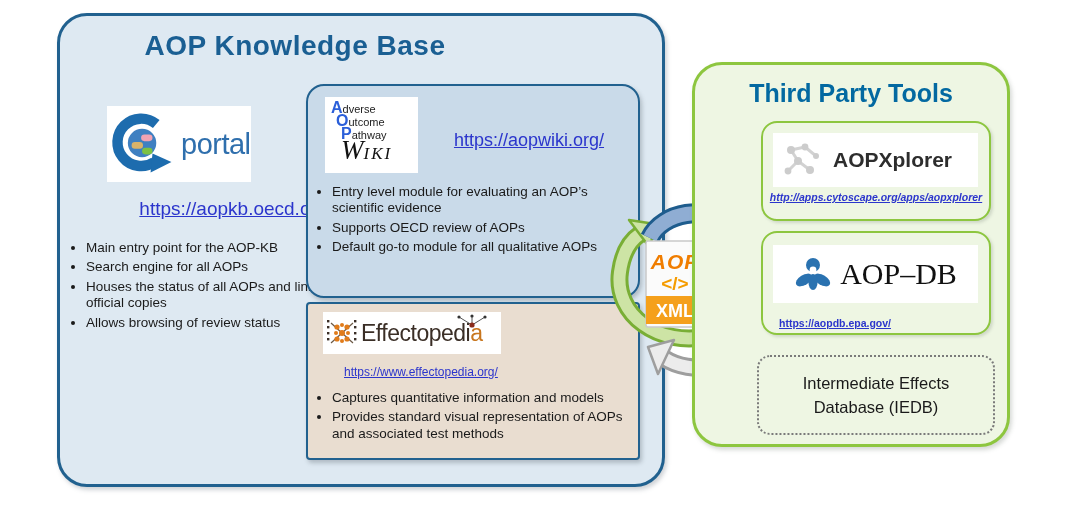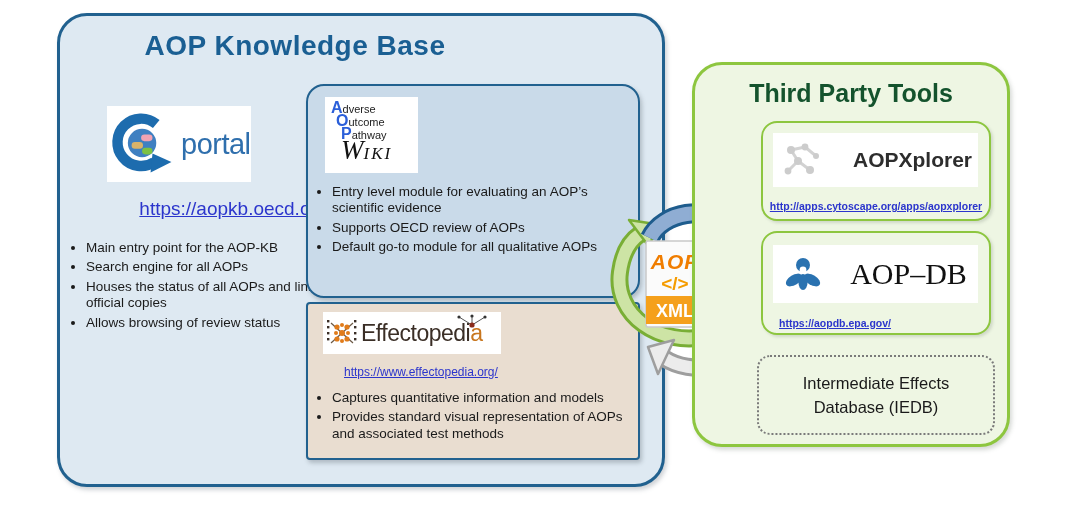--- a/index.html
+++ b/index.html
@@ -71,38 +71,38 @@
   .hub { position: absolute; left: 598px; top: 190px; width: 175px; height: 210px; }
 
   
   .tpt-box {
     position: absolute; left: 692px; top: 62px; width: 318px; height: 385px;
     background: #eef6e3; border: 3px solid #8dc63f; border-radius: 30px;
     box-shadow: 2px 3px 4px rgba(120,130,120,.3);
   }
   .tpt-title {
     position: absolute; top: 14px; left: 0; width: 100%; text-align: center;
-    color: #14532d; font-size: 25px; font-weight: bold;
+    color: #0369a1; font-size: 25px; font-weight: bold;
   }
   .tpt-card {
     position: absolute; left: 66px; width: 230px;
     background: #eef6e3; border: 2.5px solid #8dc63f; border-radius: 16px;
     box-shadow: 2px 2px 3px rgba(120,130,120,.25);
   }
   .xplorer-card { top: 56px; height: 100px; }
   .aopdb-card { top: 166px; height: 104px; }
   .logo-strip {
     position: absolute; left: 10px; width: 205px; background: #ffffff;
-    display: flex; align-items: center; gap: 20px;
+    display: flex; align-items: center;
   }
   .xplorer-strip { top: 10px; height: 54px; }
   .xplorer-name { font-size: 21px; font-weight: bold; color: #2d2d2d; margin-left: 12px; }
   .card-link { position: absolute; width: 100%; text-align: center; }
   .card-link a { font-size: 10.5px; font-weight: bold; }
-  .xplorer-link { top: 73px; }
+  .xplorer-link { top: 64px; font-style: italic; }
   .aopdb-strip { top: 12px; height: 58px; justify-content: center; }
   .aopdb-name { font-family: "Liberation Serif", serif; font-size: 30px; color: #111; margin-left: 8px; }
   .aopdb-link { top: 80px; width: auto; left: 16px; }
   .iedb-card {
     position: absolute; left: 62px; top: 290px; width: 238px; height: 80px;
     border: 2px dotted #7a7a7a; border-radius: 13px;
     text-align: center; padding: 15px 12px 0 12px;
     color: #1a1a1a; font-size: 16.5px; line-height: 1.45;
   }
 </style>
@@ -136,20 +136,23 @@
       <li>Houses the status of all AOPs and links to the official copies</li>
       <li>Allows browsing of review status</li>
     </ul>
 
     <div class="wiki-box">
       <div class="wiki-logo">
         <span class="wiki-line"><span class="init">A</span><span>dverse</span></span>
         <span class="wiki-line wiki-l2"><span class="init">O</span><span>utcome</span></span>
         <span class="wiki-line wiki-l3"><span class="init">P</span><span>athway</span></span>
         <span class="wiki-wordmark"><span class="init">W</span><span>IKI</span></span>
+      </div>
+      <div class="wiki-link-wrap">
+        <a class="lnk">https://aopwiki.org/</a>
       </div>
       <ul class="bullets wiki-bullets">
         <li>Entry level module for evaluating an AOP’s scientific evidence</li>
         <li>Supports OECD review of AOPs</li>
         <li>Default go-to module for all qualitative AOPs</li>
       </ul>
     </div>
 
     <div class="effecto-box">
       <div class="effecto-logo">

